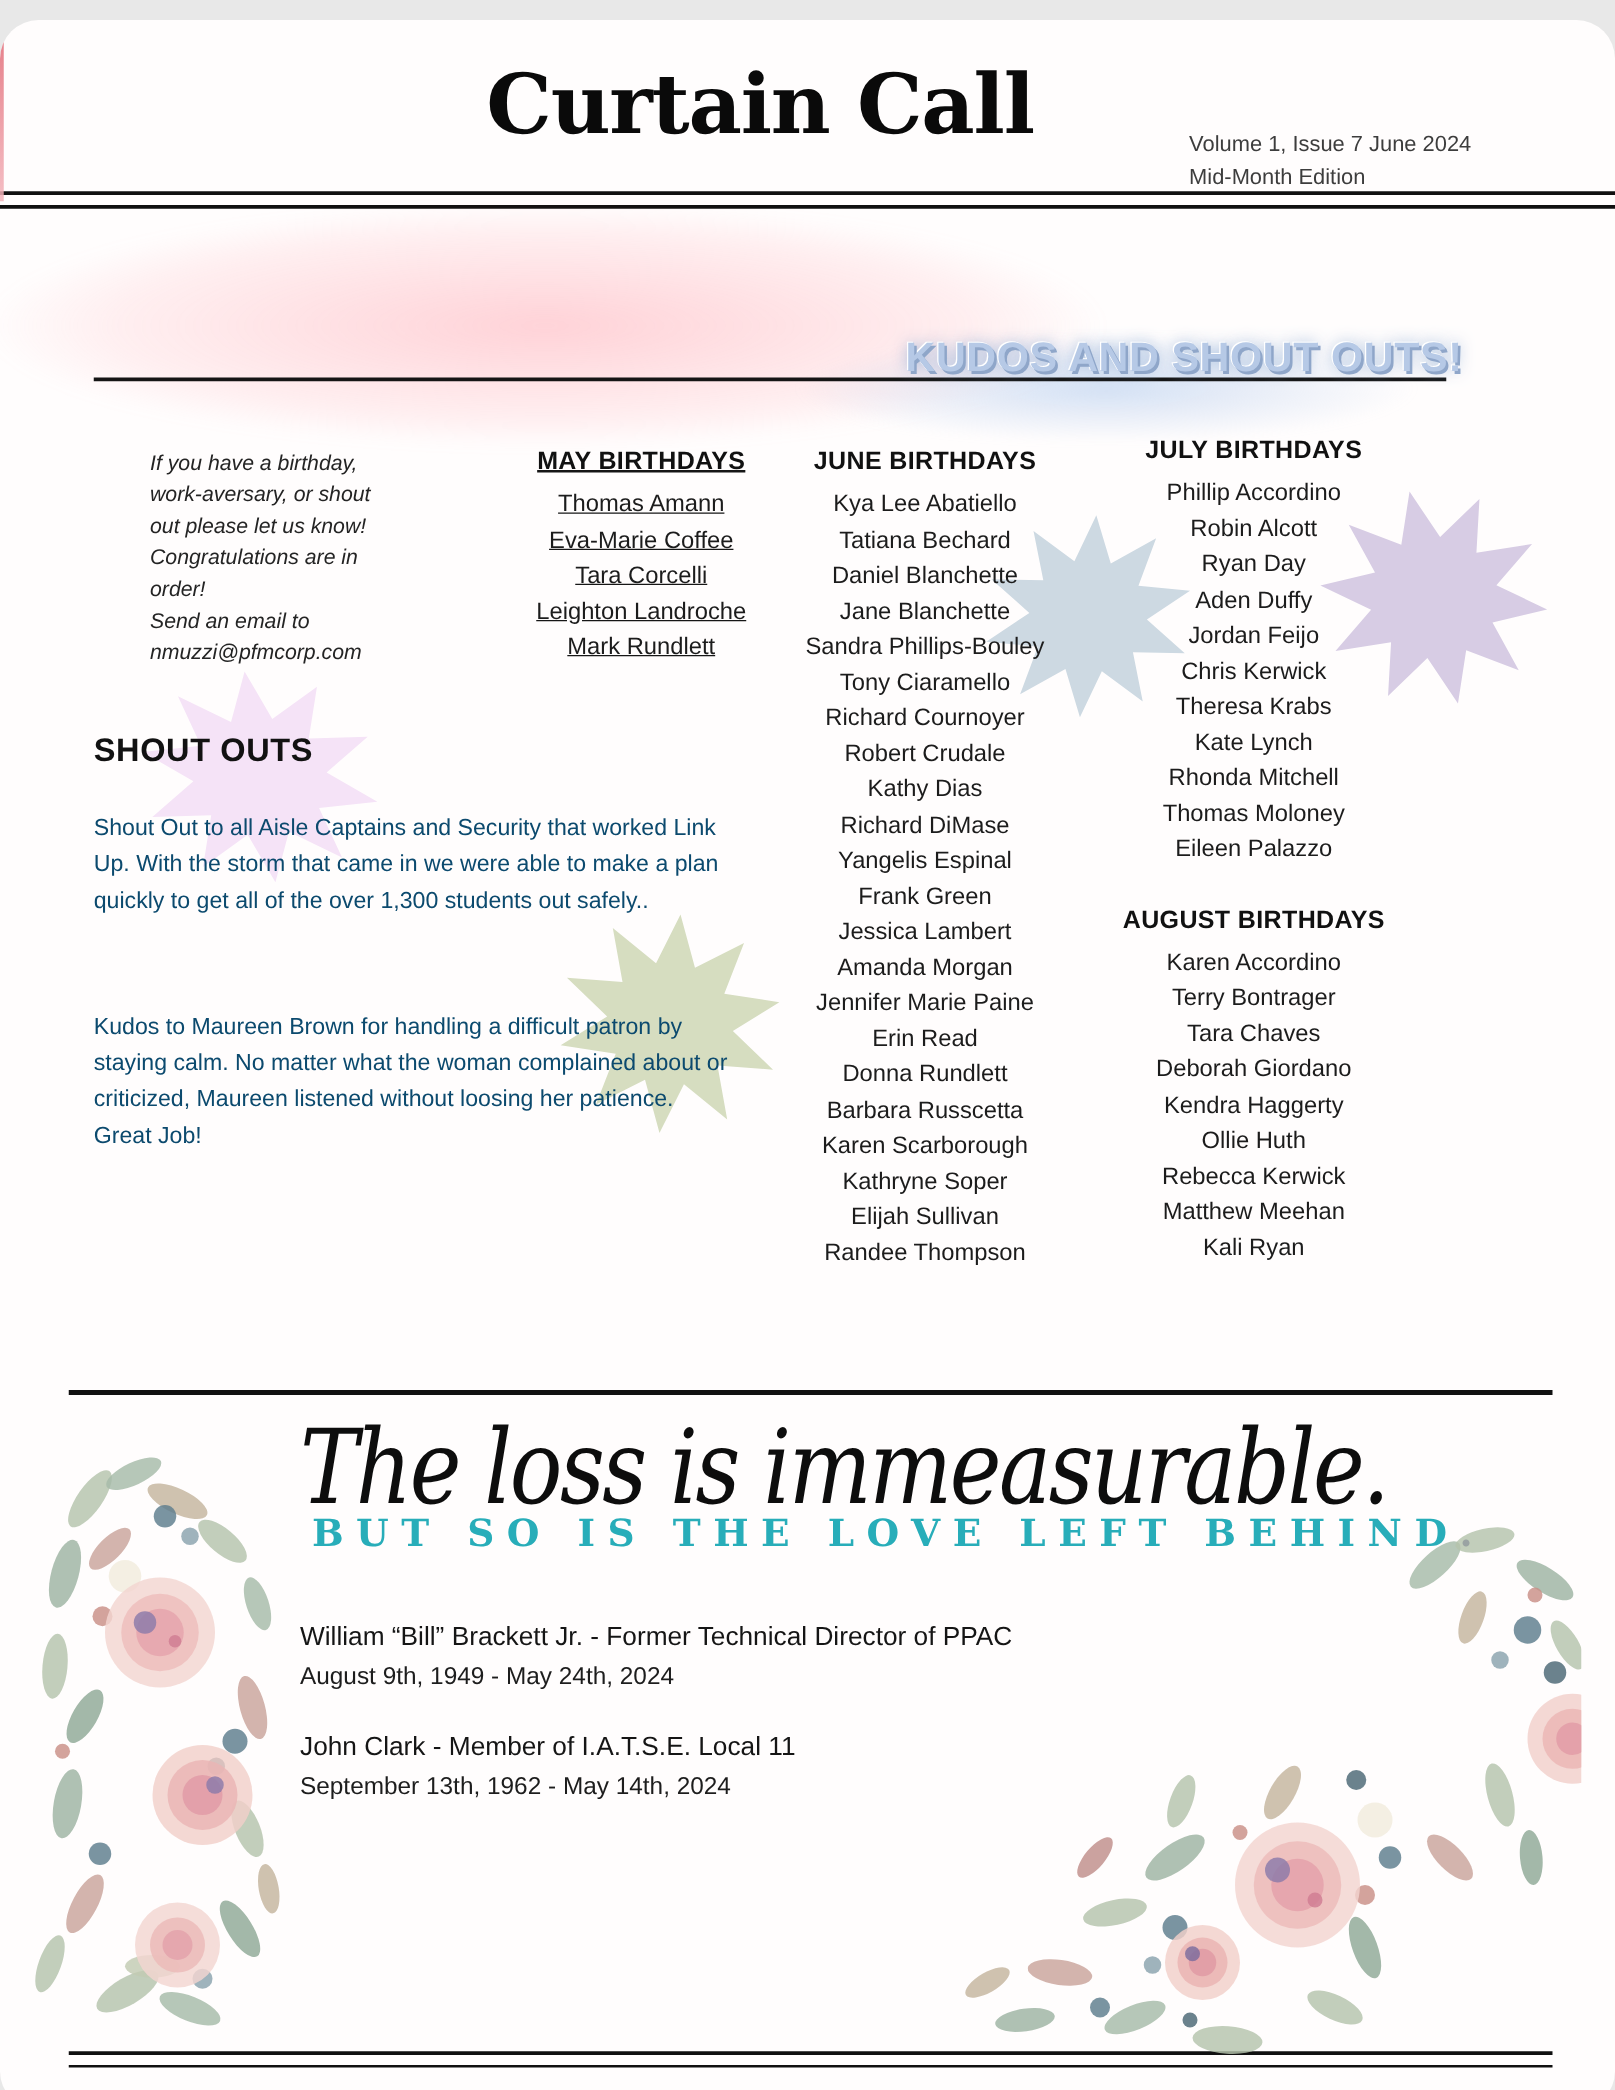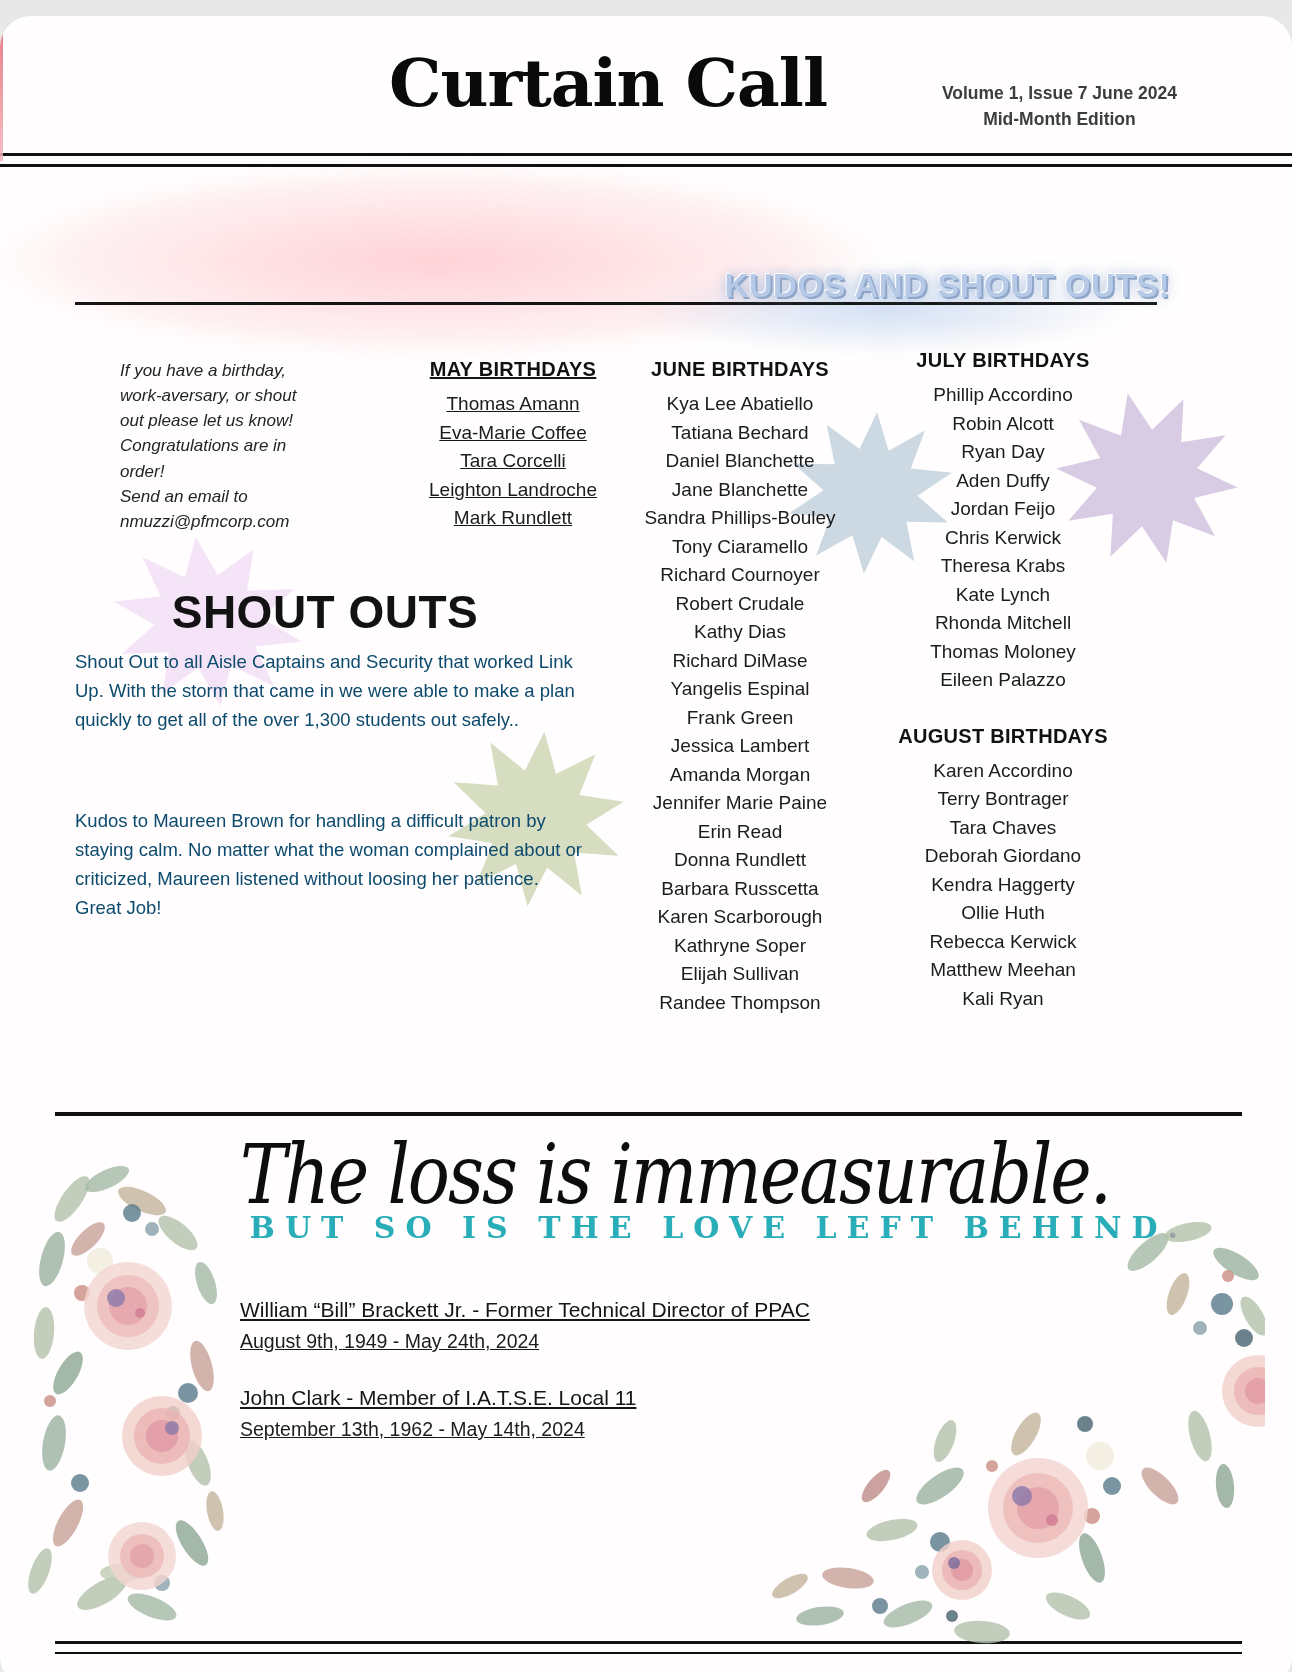--- a/index.html
+++ b/index.html
@@ -11,22 +11,22 @@
   }
   .abs { position:absolute; }
 
   
   .masthead-title {
     left:383px; top:28px; width:450px; text-align:center;
     font-family:"DejaVu Serif", serif; font-weight:700; font-size:66px;
     letter-spacing:-1px; color:#0a0a0a; white-space:nowrap;
   }
   .issue-info {
-    right:115px; top:64px; text-align:center; font-size:17.5px;
-    line-height:1.5; color:#3d3d3d;font-weight:bold;
+    right:115px; top:86px; text-align:left; font-size:17.5px;
+    line-height:1.5; color:#3d3d3d;
   }
   .rule { position:absolute; background:#101010; }
   .rule-top-1 { left:0; top:137px; width:1292px; height:3px; }
   .rule-top-2 { left:0; top:148px; width:1292px; height:3px; }
 
   
   .edge-strip { left:0; top:0; width:3px; height:145px;
     background:linear-gradient(#e0636f,#f3b4bb); opacity:.85; }
   .congrats-glow {
     left:-70px; top:115px; width:1150px; height:270px; border-radius:50%;
@@ -74,43 +74,43 @@
   }
   .bday-col { position:absolute; text-align:center; z-index:2; }
   .col-may   { left:392px; top:342px; width:242px;text-decoration:underline; }
   .col-june  { left:616px; top:342px; width:248px; }
   .col-right { left:876px; top:333px; width:254px; }
   .bday-heading { font-size:20px; font-weight:700; letter-spacing:.3px; margin-bottom:9px; color:#111; }
   .bday-names { font-size:19px; line-height:1.5; color:#1c1c1c; }
   .august-block { margin-top:30px; }
 
   .shout-heading {
-    left:75px; top:569px; width:500px; text-align:center; z-index:2;
-    font-size:46px; font-weight:800; letter-spacing:.5px; color:#121212;
+    left:75px; top:569px; width:500px; text-align:left; z-index:2;
+    font-size:26px; font-weight:800; letter-spacing:.5px; color:#121212;
   }
   .shout-p { position:absolute; left:75px; width:508px; z-index:2;
     font-size:18.5px; line-height:1.56; color:#0c4a6e; }
   .shout-p1 { top:632px; }
   .shout-p2 { top:791px; }
 
   
   .memorial-rule { left:55px; top:1096px; width:1187px; height:4px; background:#111; }
   .loss-title {
     left:235px; top:1110px; width:880px; text-align:center; z-index:2;
     font-family:"DejaVu Serif", serif; font-style:italic; font-size:70px;
     letter-spacing:-2px; color:#0d0d0d; transform:scaleY(1.18);
     transform-origin:top center; white-space:nowrap;
   }
   .loss-sub {
     left:168px; top:1194px; width:1010px; text-align:right; z-index:2;
     font-family:"DejaVu Serif", serif; font-weight:700; font-size:30px;
     letter-spacing:10px; white-space:nowrap;
   }
   .loss-sub .period { color:#9aa3a3; letter-spacing:0; }
-  .entries { left:240px; top:1282px; z-index:2;text-decoration:underline; }
+  .entries { left:240px; top:1282px; z-index:2; }
   .entry { margin-bottom:33px; }
   .entry-name { font-size:21px; color:#151515; margin-bottom:8px; }
   .entry-dates { font-size:19.5px; color:#1d1d1d; }
   .bottom-rule-1 { left:55px; top:1625px; width:1187px; height:3px; }
   .bottom-rule-2 { left:55px; top:1636px; width:1187px; height:2px; }
 
   .flowers { position:absolute; z-index:1; }
   .flowers-left  { left:10px;  top:1125px; width:225px; height:495px; }
   .flowers-right { left:640px; top:1170px; width:625px; height:460px; }
 </style>

